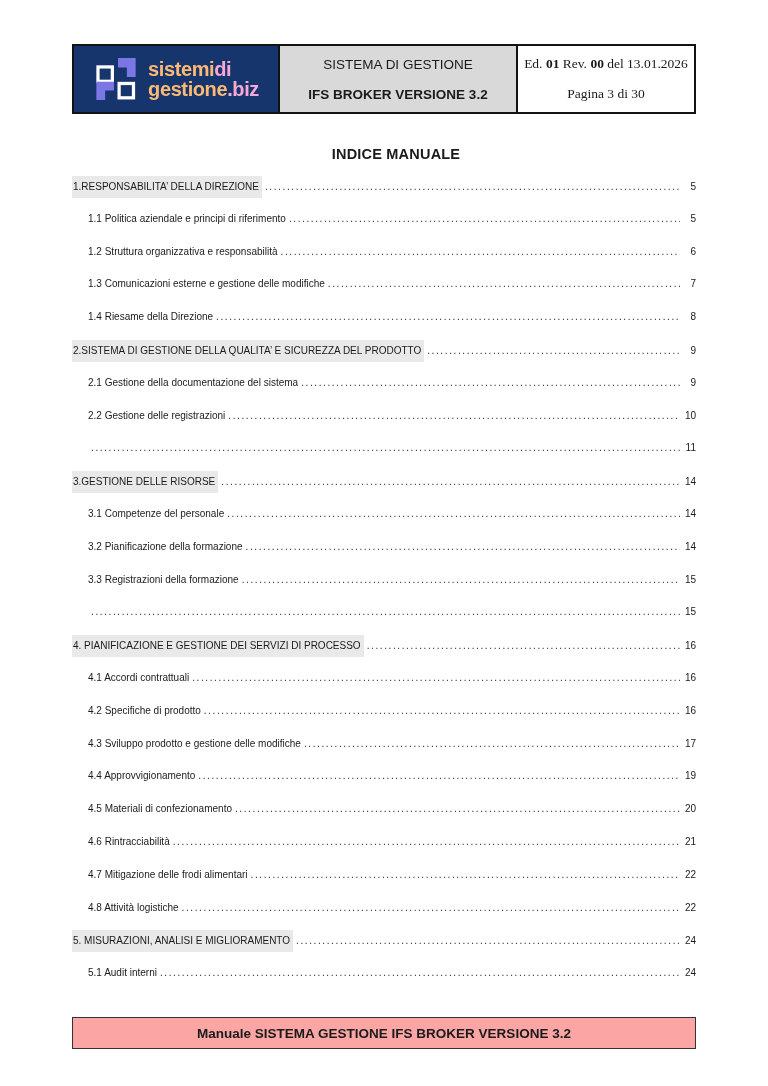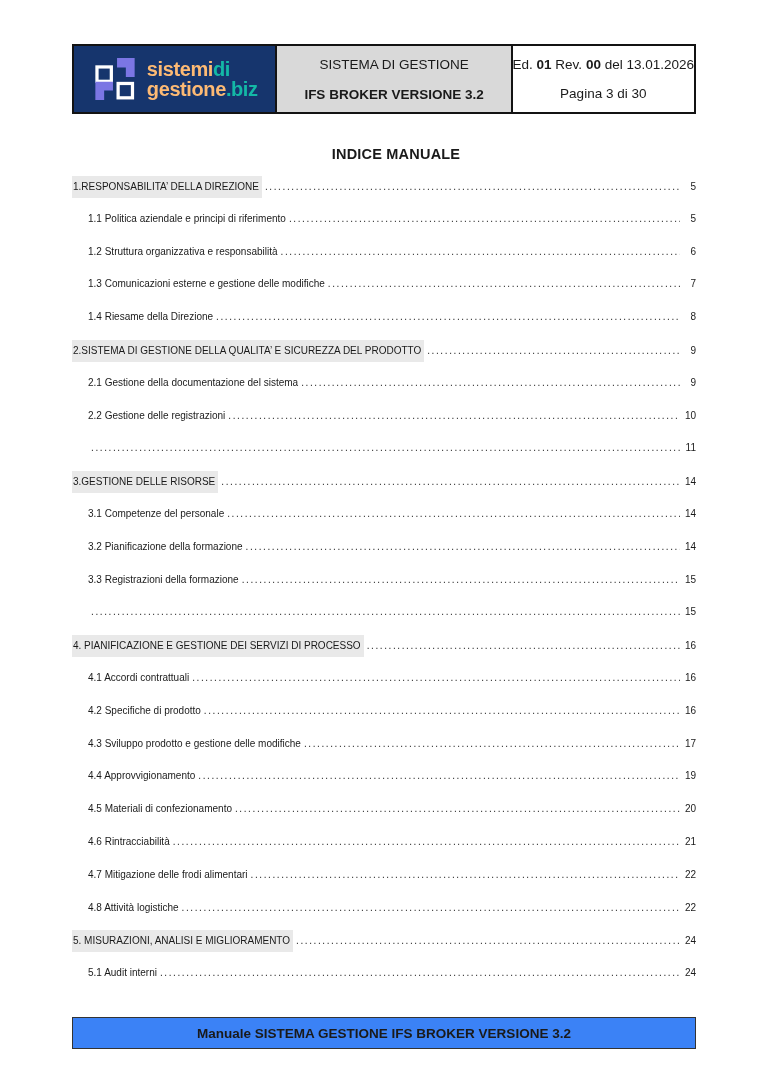--- a/index.html
+++ b/index.html
@@ -29,39 +29,40 @@
     background: #16356d;
     border-right: 2px solid #131313;
     display: flex;
     align-items: center;
     justify-content: center;
     gap: 9px;
   }
   .logo-mark { flex: 0 0 auto; display: block; }
   .logo-text { line-height: 20px; font-size: 20px; font-weight: 700; letter-spacing: -0.4px; white-space: nowrap; }
   .logo-text .lt-bold { color: #fdba74; }
-  .logo-text .lt-light { color: #14b8a6; font-weight: 700; }
+  .logo-text .lt-light { color: #f9a8d4; font-weight: 700; }
   .cell-mid {
     width: 238px;
     background: #d9d9d9;
     border-right: 2px solid #131313;
     display: flex; flex-direction: column;
     align-items: center; justify-content: center;
     gap: 15px;
     font-size: 13.5px;
   }
   .cell-mid .mid-line2 { font-weight: 700; }
   .cell-right {
     flex: 1;
     background: #ffffff;
     display: flex; flex-direction: column;
     align-items: center; justify-content: center;
     gap: 14px;
     font-size: 13.5px;
     white-space: nowrap;
+    font-family: Liberation Serif, serif;
   }
   .cell-right b { font-weight: 700; }
 
   
   .doc-title {
     position: absolute;
     left: 12px; top: 146px;
     width: 100%;
     text-align: center;
     font-size: 14.5px;
@@ -101,21 +102,21 @@
     padding-left: 5px;
     text-align: right;
     min-width: 16px;
   }
 
   
   .footer-banner {
     position: absolute;
     left: 72px; top: 1017px;
     width: 624px; height: 32px;
-    background: #3b82f6;
+    background: #fca5a5;
     border: 1.5px solid #333333;
     display: flex;
     align-items: center;
     justify-content: center;
     font-size: 13.5px;
     font-weight: 700;
   }
 </style>
 </head>
 <body>

